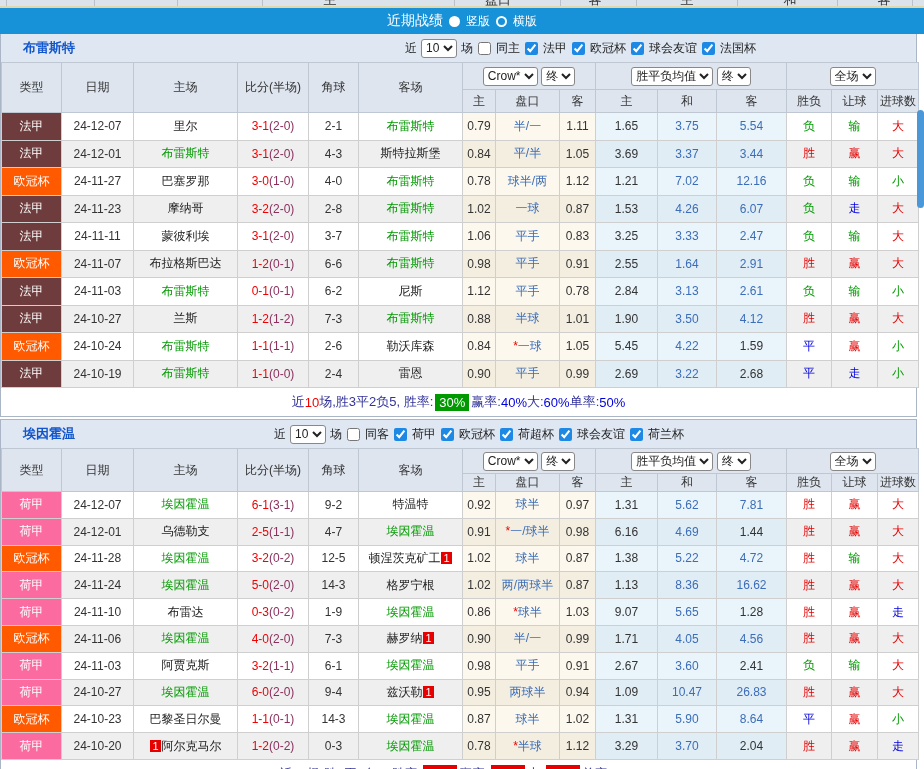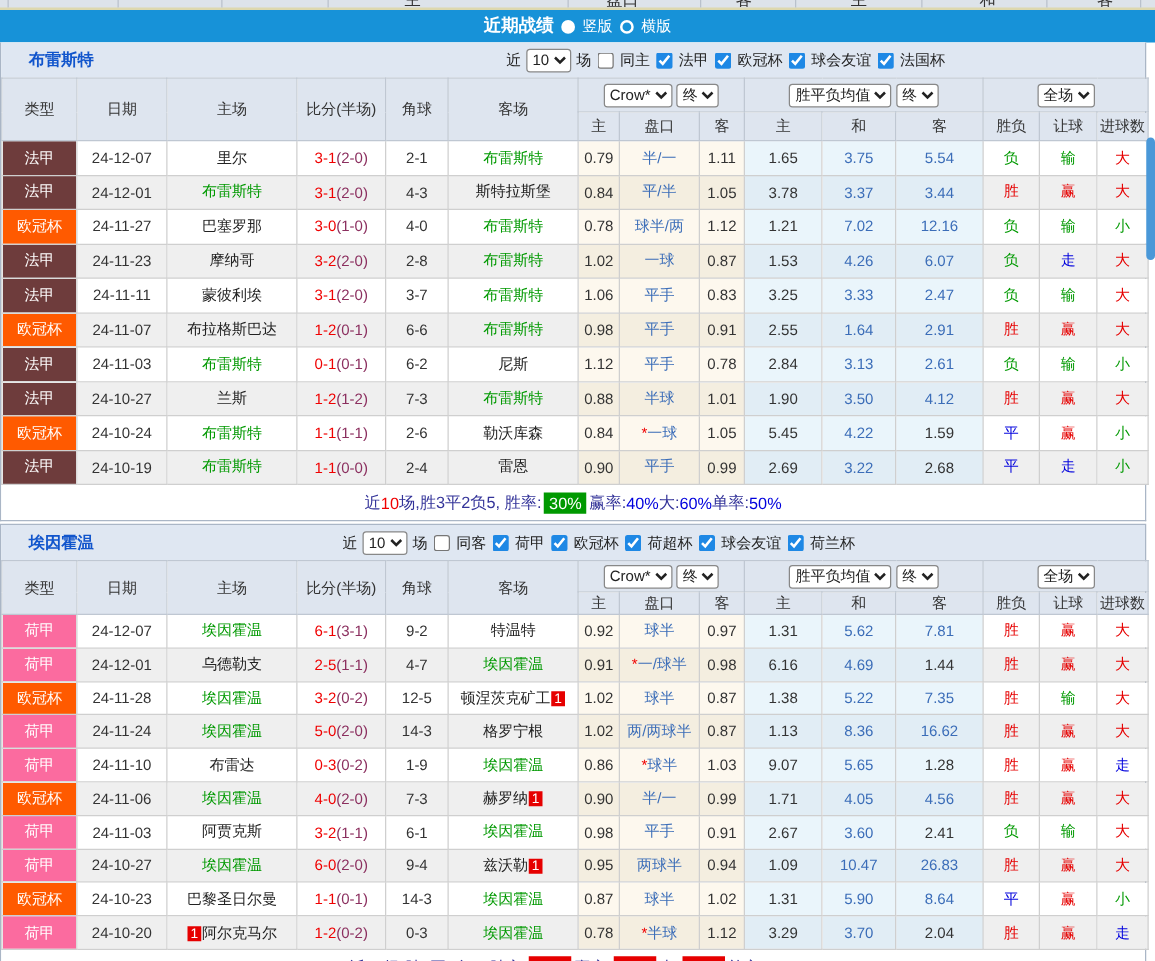--- a/index.html
+++ b/index.html
@@ -11,21 +11,21 @@
   
   .top-strip { position:relative; height:8px; background:#dde3ea; overflow:hidden;
     border-bottom:2px solid #ddd8ae; }
   .top-strip .glyph { position:absolute; top:-9px; font-size:13px; color:#333;
     transform:translateX(-50%); }
   .top-strip .sep { position:absolute; top:0; width:1px; height:8px; background:#b9c1cc; }
 
   
   .title-bar { height:26px; background:#1792d8; color:#fff; display:flex;
     align-items:center; justify-content:center; gap:6px; }
-  .title-bar .title { font-weight:bold; font-size:14px; }
+  .title-bar .title { font-weight:normal; font-size:14px; }
   .radio { display:inline-block; width:11px; height:11px; border-radius:50%;
     border:2px solid #fff; vertical-align:middle; }
   .radio.sel { background:#fff; }
   .radio-label { font-size:12px; color:#fff; }
 
   
   .section { border:1px solid #aab6c6; border-top:none; background:#fff; }
   .section + .section { margin-top:2px; border-top:1px solid #aab6c6; }
 
   .filter-bar { height:28px; background:#dfe7f2; display:flex; align-items:center;
@@ -193,21 +193,21 @@
             <tr>
               <td class="type" style="background: rgb(110, 60, 60);">法甲</td>
               <td>24-12-01</td>
               <td><span><span class="team-focus">布雷斯特</span></span></td>
               <td><span class="score-ft">3-1</span><span class="score-ht">(2-0)</span></td>
               <td>4-3</td>
               <td><span><span class="team-plain">斯特拉斯堡</span></span></td>
               <td class="crow">0.84</td>
               <td class="crow"><span><span class="hcap">平/半</span></span></td>
               <td class="crow">1.05</td>
-              <td class="eu eu-dark">3.78</td>
+              <td class="eu eu-dark">3.69</td>
               <td class="eu eu-blue">3.37</td>
               <td class="eu eu-blue">3.44</td>
               <td style="color: rgb(230, 0, 0);">胜</td>
               <td style="color: rgb(230, 0, 0);">赢</td>
               <td style="color: rgb(230, 0, 0);">大</td>
             </tr>
             <tr>
               <td class="type" style="background: rgb(255, 90, 0);">欧冠杯</td>
               <td>24-11-27</td>
               <td><span><span class="team-plain">巴塞罗那</span></span></td>
@@ -461,21 +461,21 @@
               <td>24-11-28</td>
               <td><span><span class="team-focus">埃因霍温</span></span></td>
               <td><span class="score-ft">3-2</span><span class="score-ht">(0-2)</span></td>
               <td>12-5</td>
               <td><span><span class="team-plain">顿涅茨克矿工</span><span class="badge1">1</span></span></td>
               <td class="crow">1.02</td>
               <td class="crow"><span><span class="hcap">球半</span></span></td>
               <td class="crow">0.87</td>
               <td class="eu eu-dark">1.38</td>
               <td class="eu eu-blue">5.22</td>
-              <td class="eu eu-blue">7.35</td>
+              <td class="eu eu-blue">4.72</td>
               <td style="color: rgb(230, 0, 0);">胜</td>
               <td style="color: rgb(0, 153, 0);">输</td>
               <td style="color: rgb(230, 0, 0);">大</td>
             </tr>
             <tr>
               <td class="type" style="background: rgb(251, 107, 159);">荷甲</td>
               <td>24-11-24</td>
               <td><span><span class="team-focus">埃因霍温</span></span></td>
               <td><span class="score-ft">5-0</span><span class="score-ht">(2-0)</span></td>
               <td>14-3</td>

